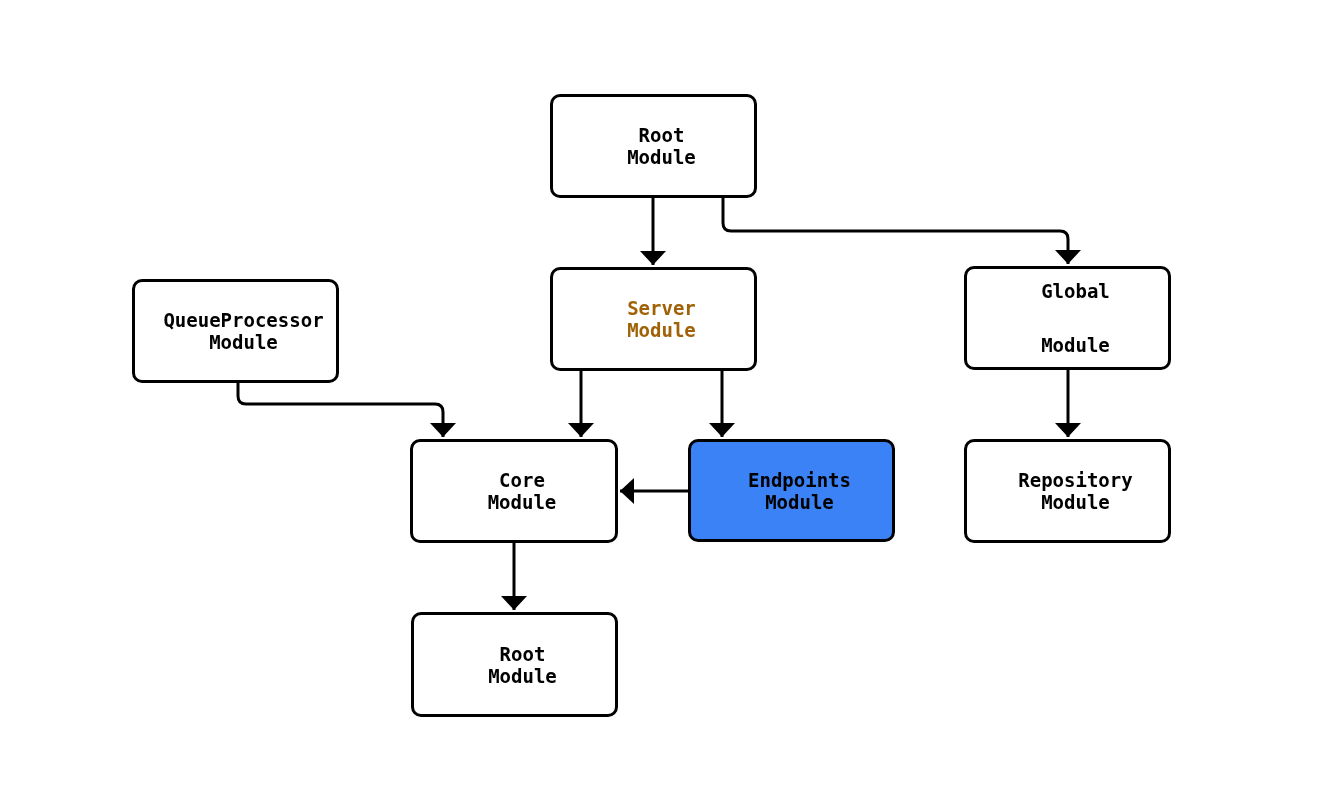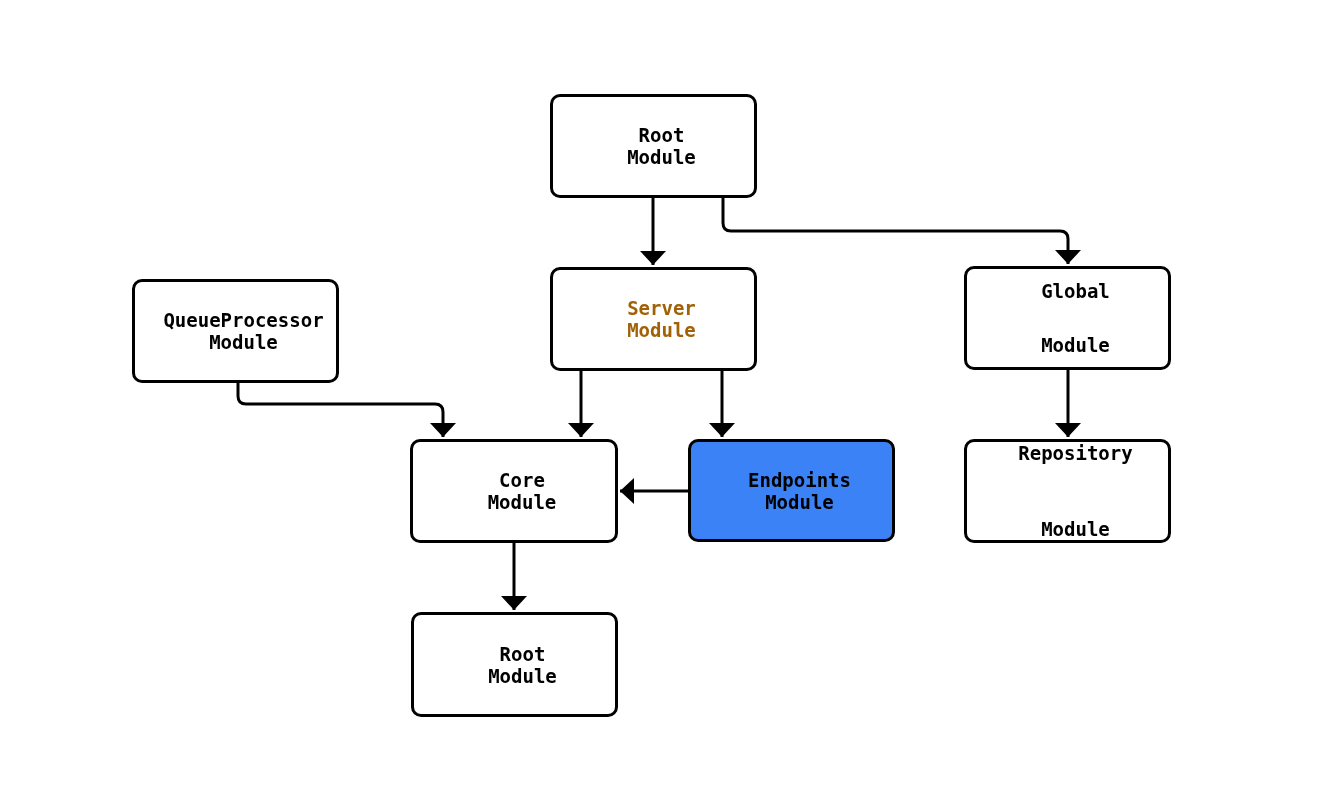--- a/index.html
+++ b/index.html
@@ -95,21 +95,21 @@
         <span>Module</span>
       </div>
       <div class="node" style="left: 410px; top: 439px; width: 208px; height: 104px; background: rgb(255, 255, 255); border-color: rgb(0, 0, 0); color: rgb(0, 0, 0);">
         <span>Core</span>
         <span>Module</span>
       </div>
       <div class="node" style="left: 688px; top: 439px; width: 207px; height: 103px; background: #3b82f6; border-color: rgb(0, 0, 0); color: rgb(0, 0, 0);">
         <span>Endpoints</span>
         <span>Module</span>
       </div>
-      <div class="node" style="left: 964px; top: 439px; width: 207px; height: 104px; background: rgb(255, 255, 255); border-color: rgb(0, 0, 0); color: rgb(0, 0, 0); justify-content: space-between;">
+      <div class="node" style="left: 964px; top: 439px; width: 207px; height: 104px; background: rgb(255, 255, 255); border-color: rgb(0, 0, 0); color: rgb(0, 0, 0);">
         <span>Repository</span>
         <span>Module</span>
       </div>
       <div class="node" style="left: 411px; top: 612px; width: 207px; height: 105px; background: rgb(255, 255, 255); border-color: rgb(0, 0, 0); color: rgb(0, 0, 0);">
         <span>Root</span>
         <span>Module</span>
       </div>
     </div>
 </div>
 

